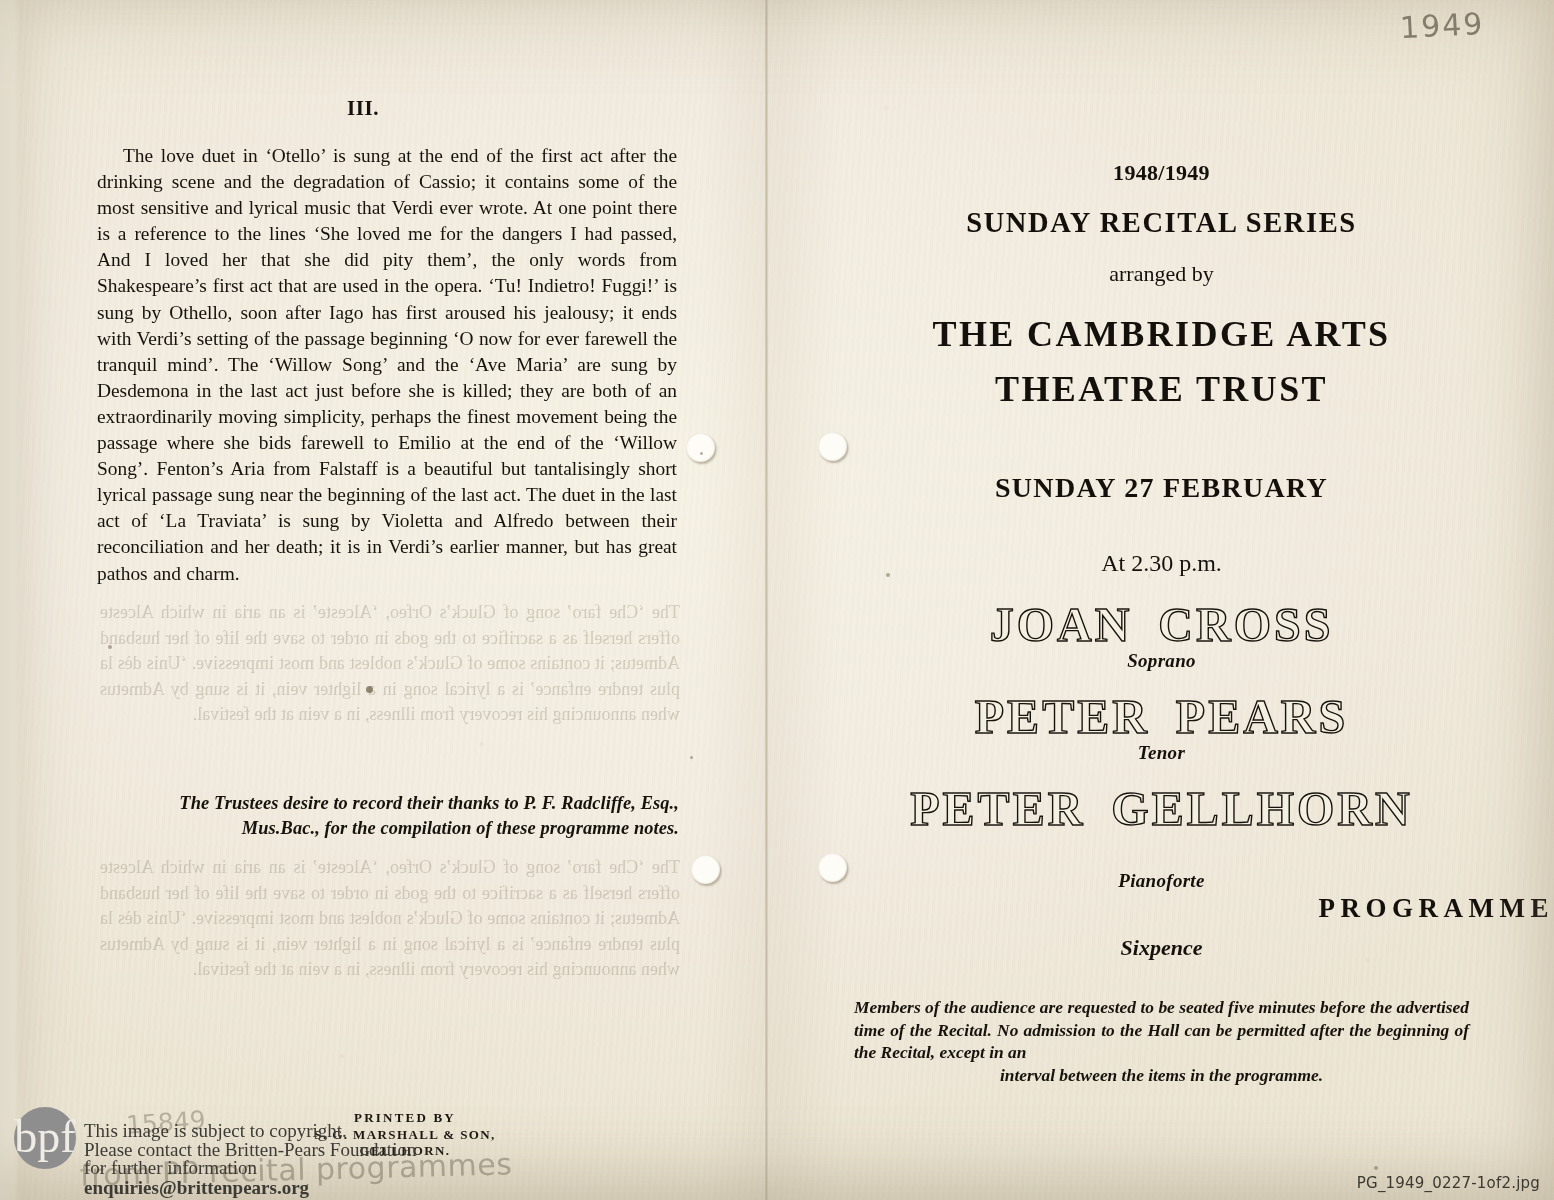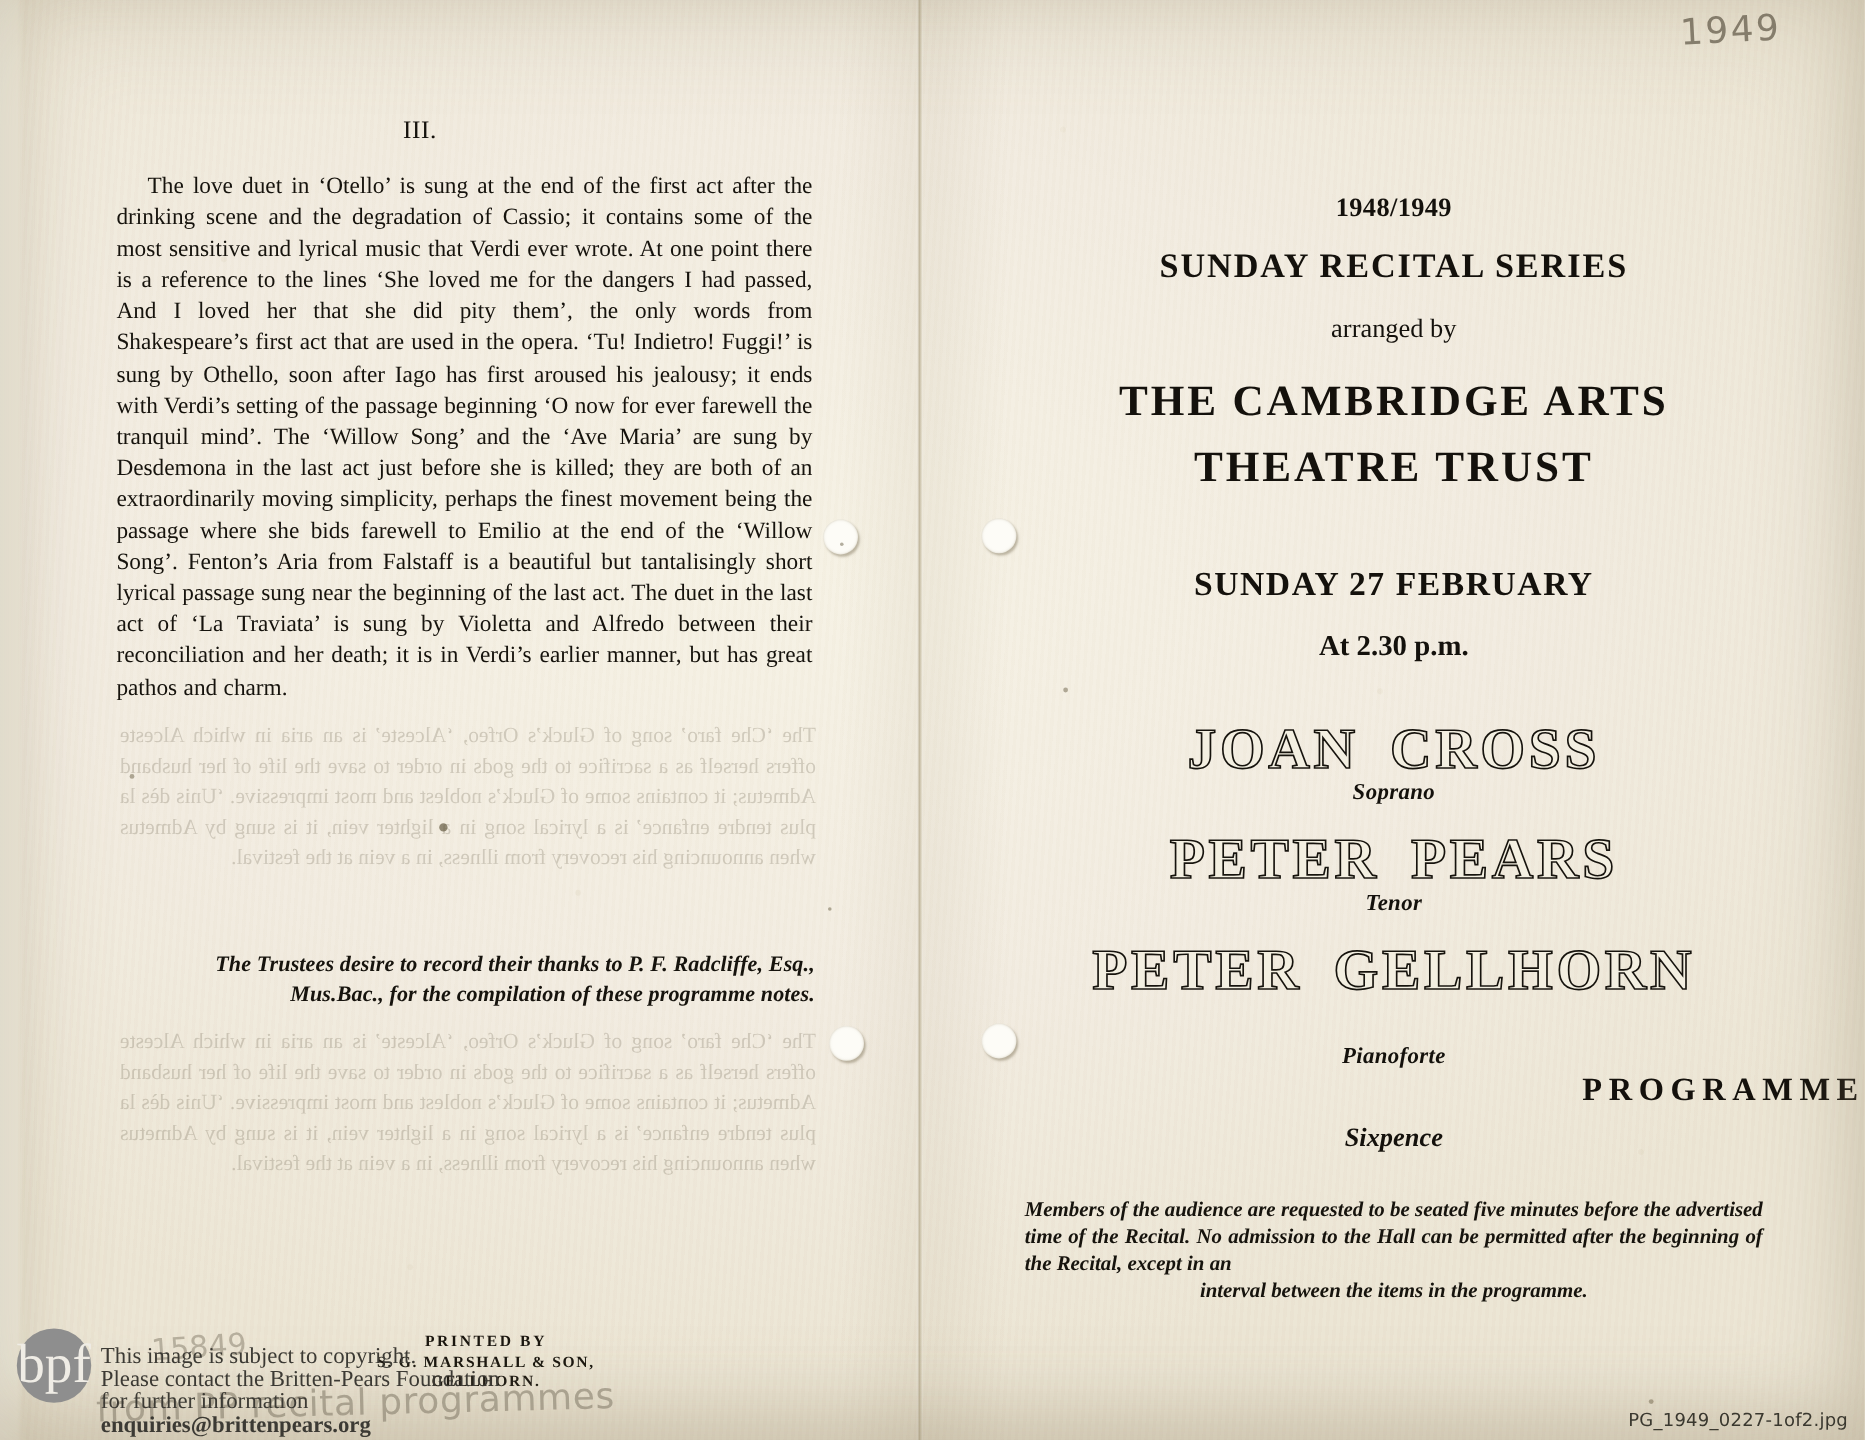--- a/index.html
+++ b/index.html
@@ -62,22 +62,23 @@
   
   .page{position:absolute;top:0;height:1200px;}
   #page-left{left:0;width:764px;}
   #page-right{left:769px;width:785px;}
 
   .ink{color:#14110c;}
 
   
   #roman{
     position:absolute;left:0;width:700px;top:96px;
-    text-align:center;font-size:21px;font-weight:400;letter-spacing:.5px;
+    text-align:center;font-size:21px;font-weight:700;letter-spacing:.5px;
     color:#15120d;
+    padding-left:13px;
   }
   #notes{
     position:absolute;left:97px;top:143px;width:580px;
     font-size:19.4px;line-height:26.1px;text-align:justify;
     color:#16130d;
     text-indent:26px;
     -webkit-hyphens:none;hyphens:none;
     word-spacing:.5px;
   }
   #trustees{
@@ -95,21 +96,21 @@
   
   .rline{position:absolute;left:0;width:785px;text-align:center;color:#14110c;}
   #r-guildhall{top:88px;font-size:41px;font-weight:700;letter-spacing:1px;}
   #r-guildhall .gap{display:inline-block;width:58px;}
   #r-year{top:160px;font-size:22px;font-weight:700;letter-spacing:.3px;}
   #r-series{top:207px;font-size:28.5px;font-weight:700;letter-spacing:1.6px;}
   #r-arranged{top:261px;font-size:22px;font-weight:400;}
   #r-trust1{top:313px;font-size:36px;font-weight:700;letter-spacing:2.4px;}
   #r-trust2{top:368px;font-size:36px;font-weight:700;letter-spacing:2.4px;}
   #r-date{top:472px;font-size:28px;font-weight:700;letter-spacing:1.3px;}
-  #r-time{top:526px;font-size:24px;font-weight:700;}
+  #r-time{top:550px;font-size:24px;font-weight:400;}
 
   .performer{
     font-family:"Liberation Serif", serif;
     font-weight:700;letter-spacing:3px;
     color:#f3efe1;
     -webkit-text-stroke:1.4px #16130d;
     text-shadow:0 0 0 #16130d;
   }
   #r-p1{top:597px;font-size:48px;}
   #r-p1 .gap{display:inline-block;width:26px;}

